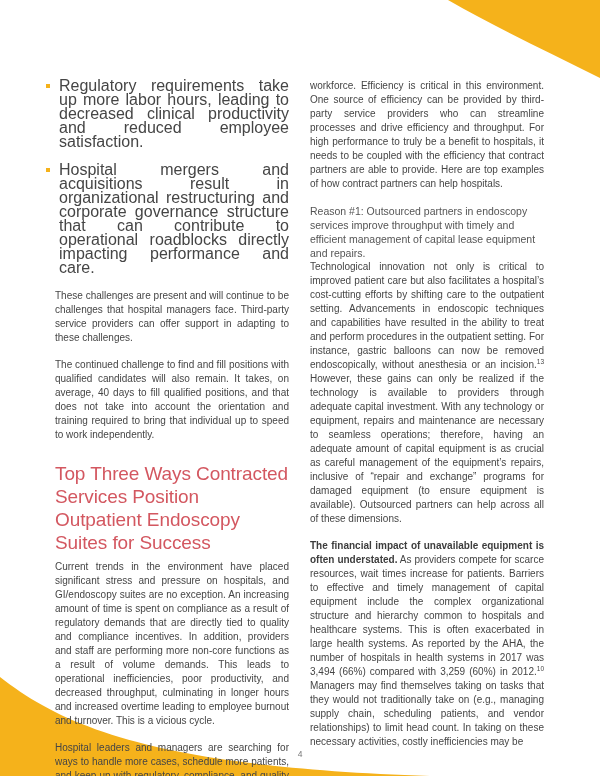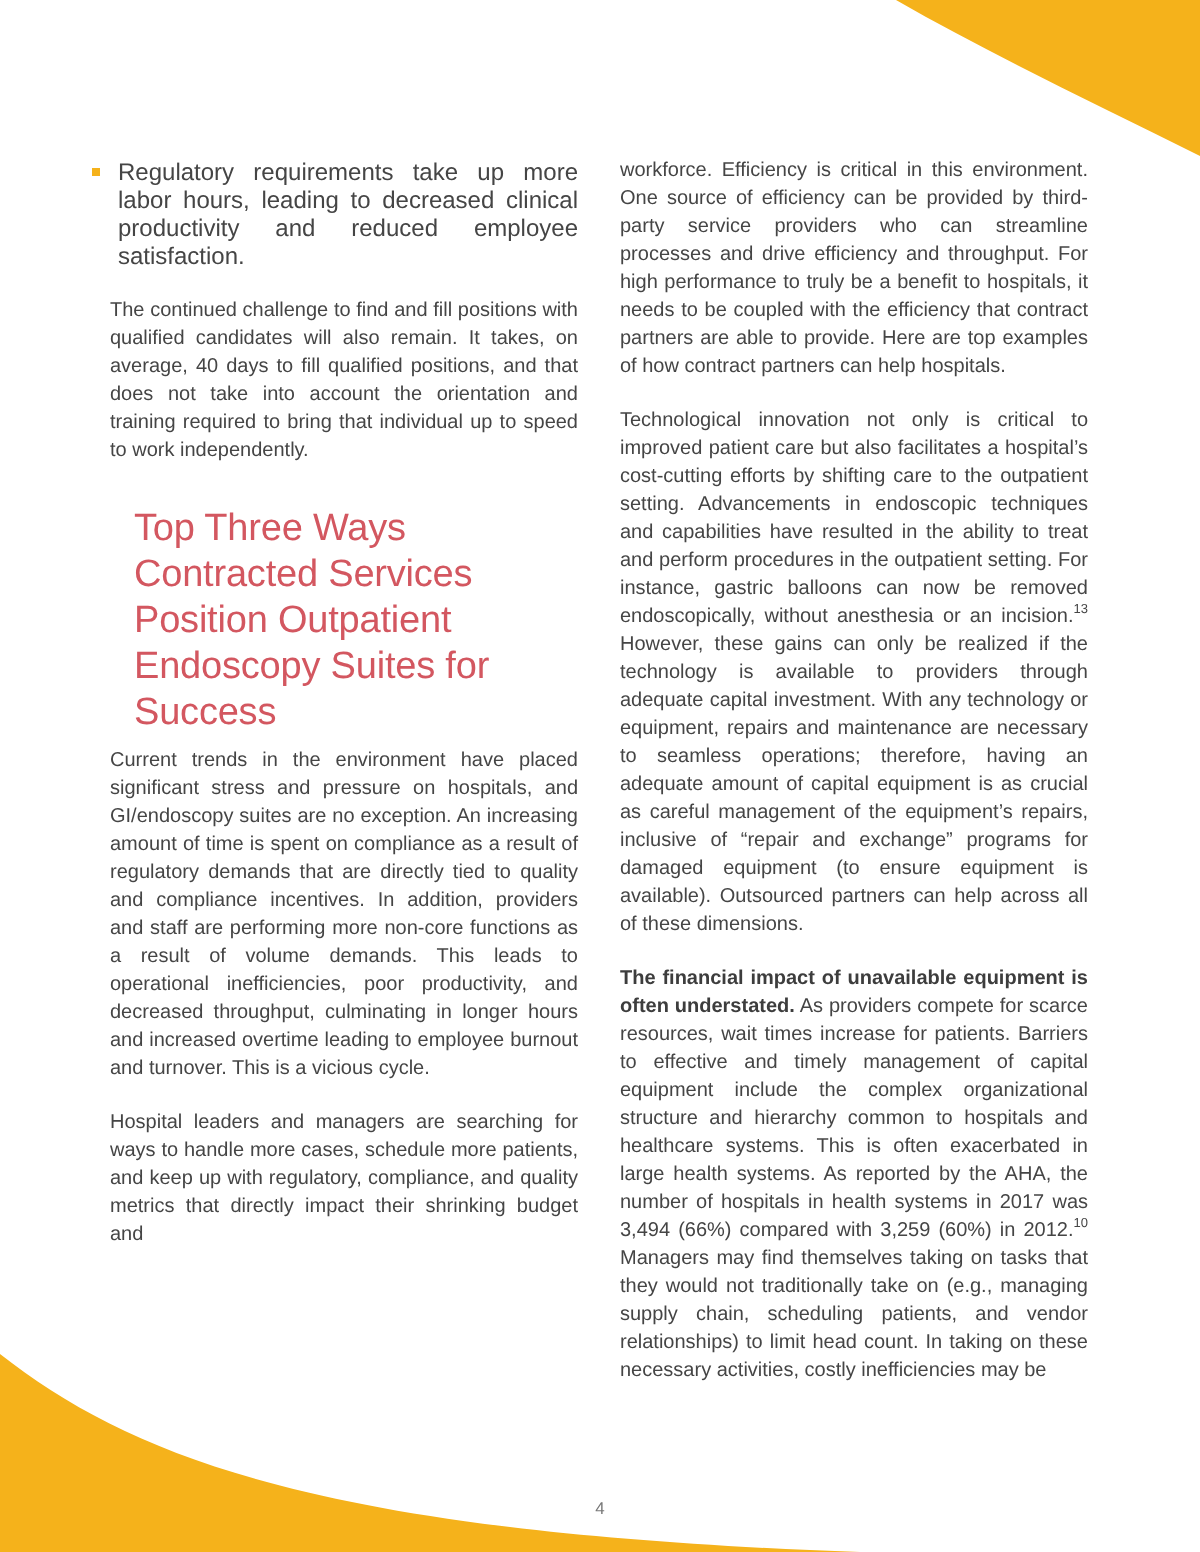--- a/index.html
+++ b/index.html
@@ -47,32 +47,32 @@
     margin-bottom: 14px;
   }
   .bullet-sq {
     flex: 0 0 auto;
     width: 4px;
     height: 4px;
     margin-top: 5px;
     background: var(--accent-yellow, #F5B21B);
   }
   .bullet-text {
-    font-size: 12px;
+    font-size: 16px;
     line-height: 14px;
     color: #454545;
     text-align: justify;
   }
   .section-heading {
     font-size: 19px;
     line-height: 23px;
     font-weight: 400;
     letter-spacing: -0.1px;
     color: var(--heading-red, #D35760);
-    margin: 20px 0 6px 12px;
+    margin: 20px 0 6px 0;
   }
   .subhead {
     font-size: 10.5px;
     line-height: 14px;
     color: #555555;
     text-align: left;
     margin: 0;
   }
   .lead-bold { font-weight: bold; color: #3d3d3d; }
   sup { font-size: 6.5px; line-height: 0; }
@@ -100,32 +100,38 @@
 
 
   <div class="content">
 
     <div class="col">
 
       <div class="bullet-item">
         <span class="bullet-sq"></span>
         <span class="bullet-text">Regulatory requirements take up more labor hours, leading to decreased clinical productivity and reduced employee satisfaction.</span>
       </div>
+      <div class="bullet-item">
+        <span class="bullet-sq"></span>
+        <span class="bullet-text">Hospital mergers and acquisitions result in organizational restructuring and corporate governance structure that can contribute to operational roadblocks directly impacting performance and care.</span>
+      </div>
 
+      <p class="body-text">These challenges are present and will continue to be challenges that hospital managers face. Third-party service providers can offer support in adapting to these challenges.</p>
       <p class="body-text">The continued challenge to find and fill positions with qualified candidates will also remain. It takes, on average, 40 days to fill qualified positions, and that does not take into account the orientation and training required to bring that individual up to speed to work independently.</p>
 
       <h2 class="section-heading">Top Three Ways Contracted Services Position Outpatient Endoscopy Suites for Success</h2>
 
       <p class="body-text">Current trends in the environment have placed significant stress and pressure on hospitals, and GI/endoscopy suites are no exception. An increasing amount of time is spent on compliance as a result of regulatory demands that are directly tied to quality and compliance incentives. In addition, providers and staff are performing more non-core functions as a result of volume demands. This leads to operational inefficiencies, poor productivity, and decreased throughput, culminating in longer hours and increased overtime leading to employee burnout and turnover. This is a vicious cycle.</p>
       <p class="body-text">Hospital leaders and managers are searching for ways to handle more cases, schedule more patients, and keep up with regulatory, compliance, and quality metrics that directly impact their shrinking budget and</p>
     </div>
 
     <div class="col">
       <p class="body-text">workforce. Efficiency is critical in this environment. One source of efficiency can be provided by third-party service providers who can streamline processes and drive efficiency and throughput. For high performance to truly be a benefit to hospitals, it needs to be coupled with the efficiency that contract partners are able to provide. Here are top examples of how contract partners can help hospitals.</p>
 
+      <p class="subhead">Reason #1: Outsourced partners in endoscopy services improve throughput with timely and efficient management of capital lease equipment and repairs.</p>
 
       <p class="body-text"><span>Technological innovation not only is critical to improved patient care but also facilitates a hospital’s cost-cutting efforts by shifting care to the outpatient setting. Advancements in endoscopic techniques and capabilities have resulted in the ability to treat and perform procedures in the outpatient setting. For instance, gastric balloons can now be removed endoscopically, without anesthesia or an incision.</span><sup>13</sup> <span>However, these gains can only be realized if the technology is available to providers through adequate capital investment. With any technology or equipment, repairs and maintenance are necessary to seamless operations; therefore, having an adequate amount of capital equipment is as crucial as careful management of the equipment’s repairs, inclusive of “repair and exchange” programs for damaged equipment (to ensure equipment is available). Outsourced partners can help across all of these dimensions.</span></p>
 
       <p class="body-text"><strong class="lead-bold">The financial impact of unavailable equipment is often understated.</strong> <span>As providers compete for scarce resources, wait times increase for patients. Barriers to effective and timely management of capital equipment include the complex organizational structure and hierarchy common to hospitals and healthcare systems. This is often exacerbated in large health systems. As reported by the AHA, the number of hospitals in health systems in 2017 was 3,494 (66%) compared with 3,259 (60%) in 2012.</span><sup>10</sup> <span>Managers may find themselves taking on tasks that they would not traditionally take on (e.g., managing supply chain, scheduling patients, and vendor relationships) to limit head count. In taking on these necessary activities, costly inefficiencies may be</span></p>
     </div>
 
   </div>
 
   <div class="pagenum">4</div>
 

